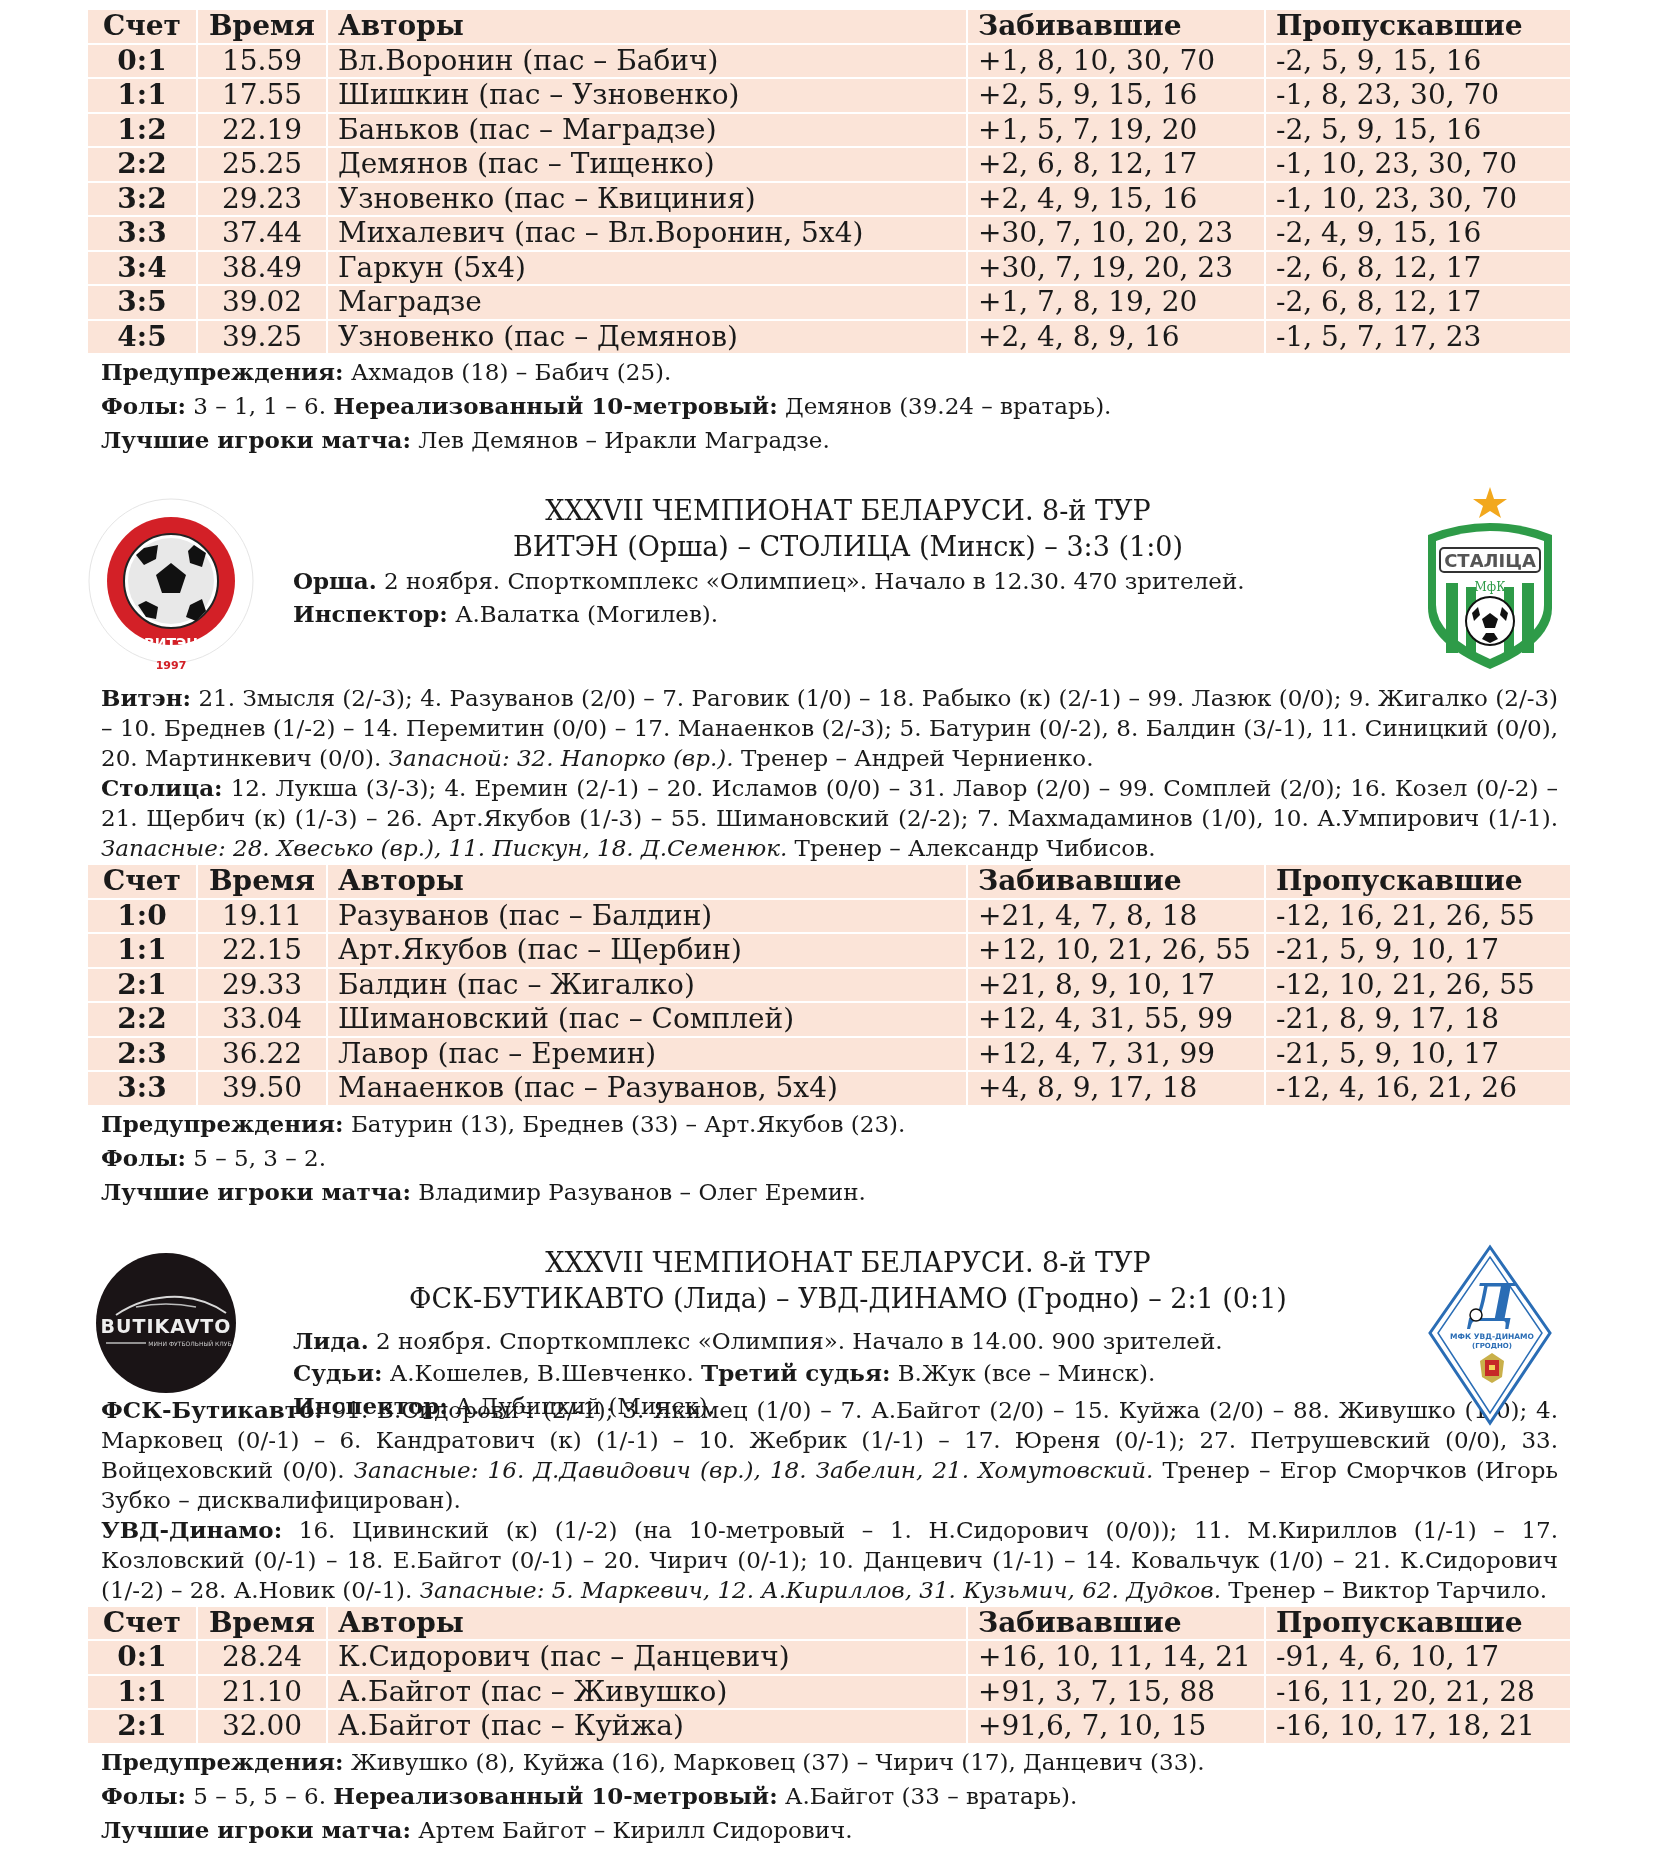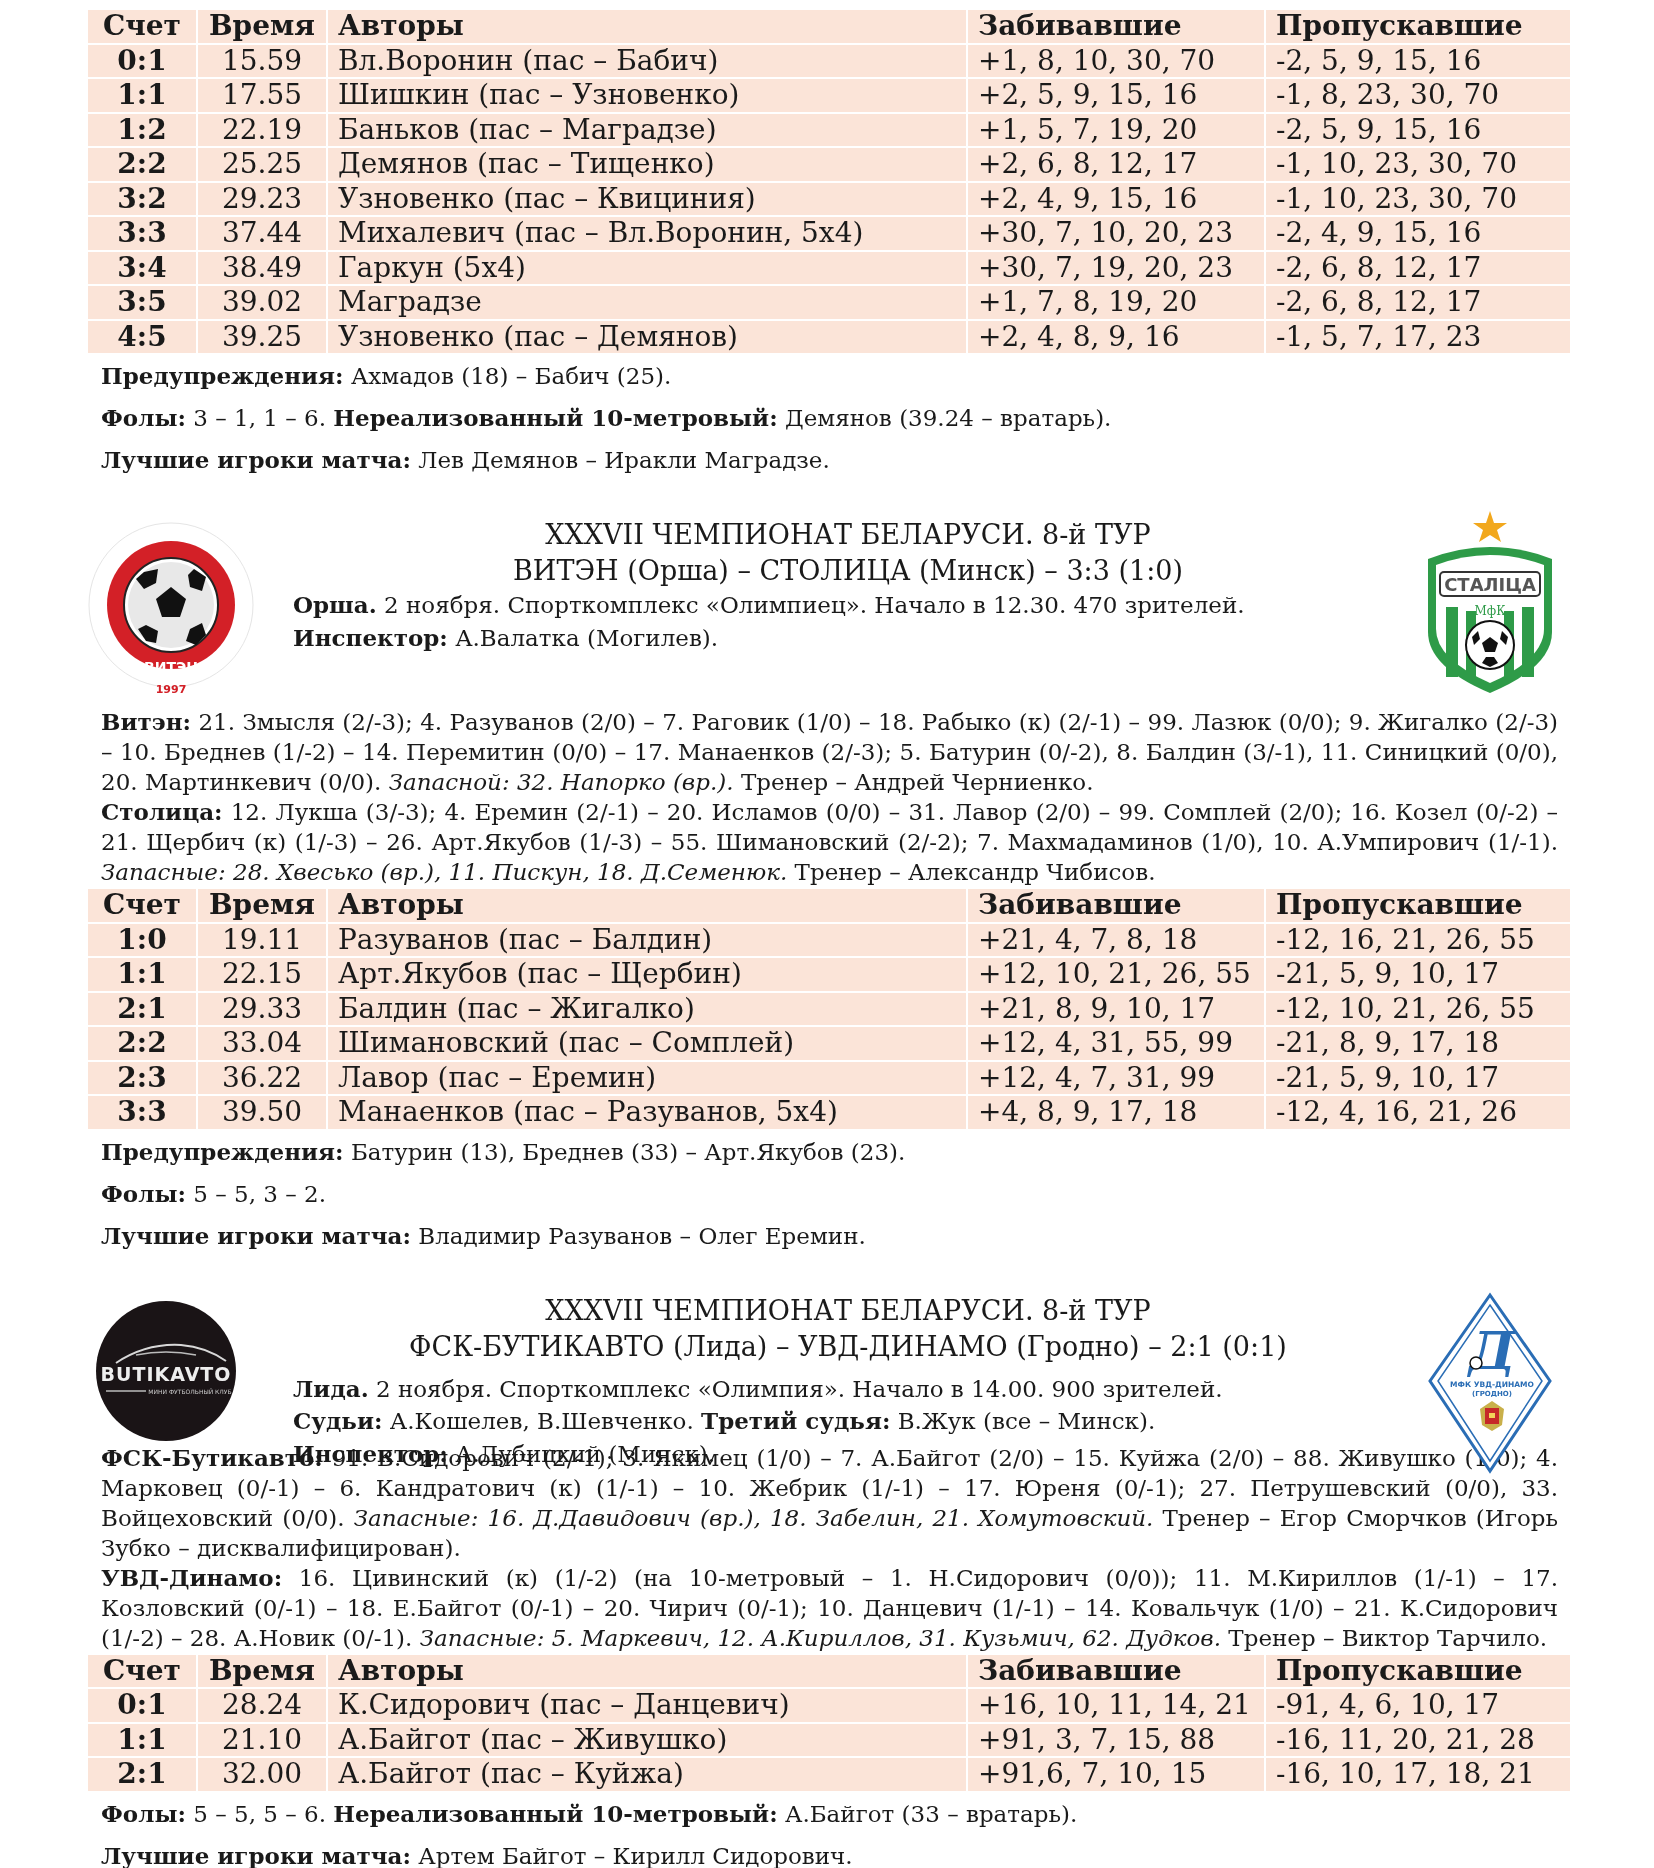--- a/index.html
+++ b/index.html
@@ -20,21 +20,21 @@
     }
     table.goals tr.head td { font-weight: bold; }
     table.goals td.c-score { text-align: center; padding: 0; font-weight: bold; }
     table.goals tr.head td.c-score { font-weight: bold; }
     table.goals td.c-time { text-align: center; padding: 0; }
     table.goals col.w1 { width: 110px; }
     table.goals col.w2 { width: 130px; }
     table.goals col.w3 { width: 640px; }
     table.goals col.w4 { width: 298px; }
     table.goals col.w5 { width: 306px; }
-    .notes { font-size: 23px; line-height: 41px; padding-left: 15px; }
+    .notes { font-size: 23px; line-height: 34px; padding-left: 15px; }
     .notes p { margin: 0; }
     b { font-weight: bold; }
     i { font-style: italic; }
     .match { position: relative; margin-top: 36px; }
     .match-head { position: relative; height: 190px; }
     .title {
       text-align: center; font-weight: normal; font-size: 27px; line-height: 36px;
       padding-left: 40px;
     }
     .meta {
@@ -322,18 +322,19 @@
       <tr>
             <td class="c-score">2:1</td>
             <td class="c-time">32.00</td>
             <td>А.Байгот (пас – Куйжа)</td>
             <td>+91,6, 7, 10, 15</td>
             <td>-16, 10, 17, 18, 21</td>
           </tr>
     </tbody>
       </table>
     <div class="notes">
+      <p><b>Предупреждения:</b> <span>Живушко (8), Куйжа (16), Марковец (37) – Чирич (17), Данцевич (33).</span></p>
       <p><b>Фолы:</b> <span>5 – 5, 5 – 6.</span> <b>Нереализованный 10-метровый:</b> <span>А.Байгот (33 – вратарь).</span></p>
       <p><b>Лучшие игроки матча:</b> <span>Артем Байгот – Кирилл Сидорович.</span></p>
     </div>
   </section>
 
 </div>
 
 </body></html>

